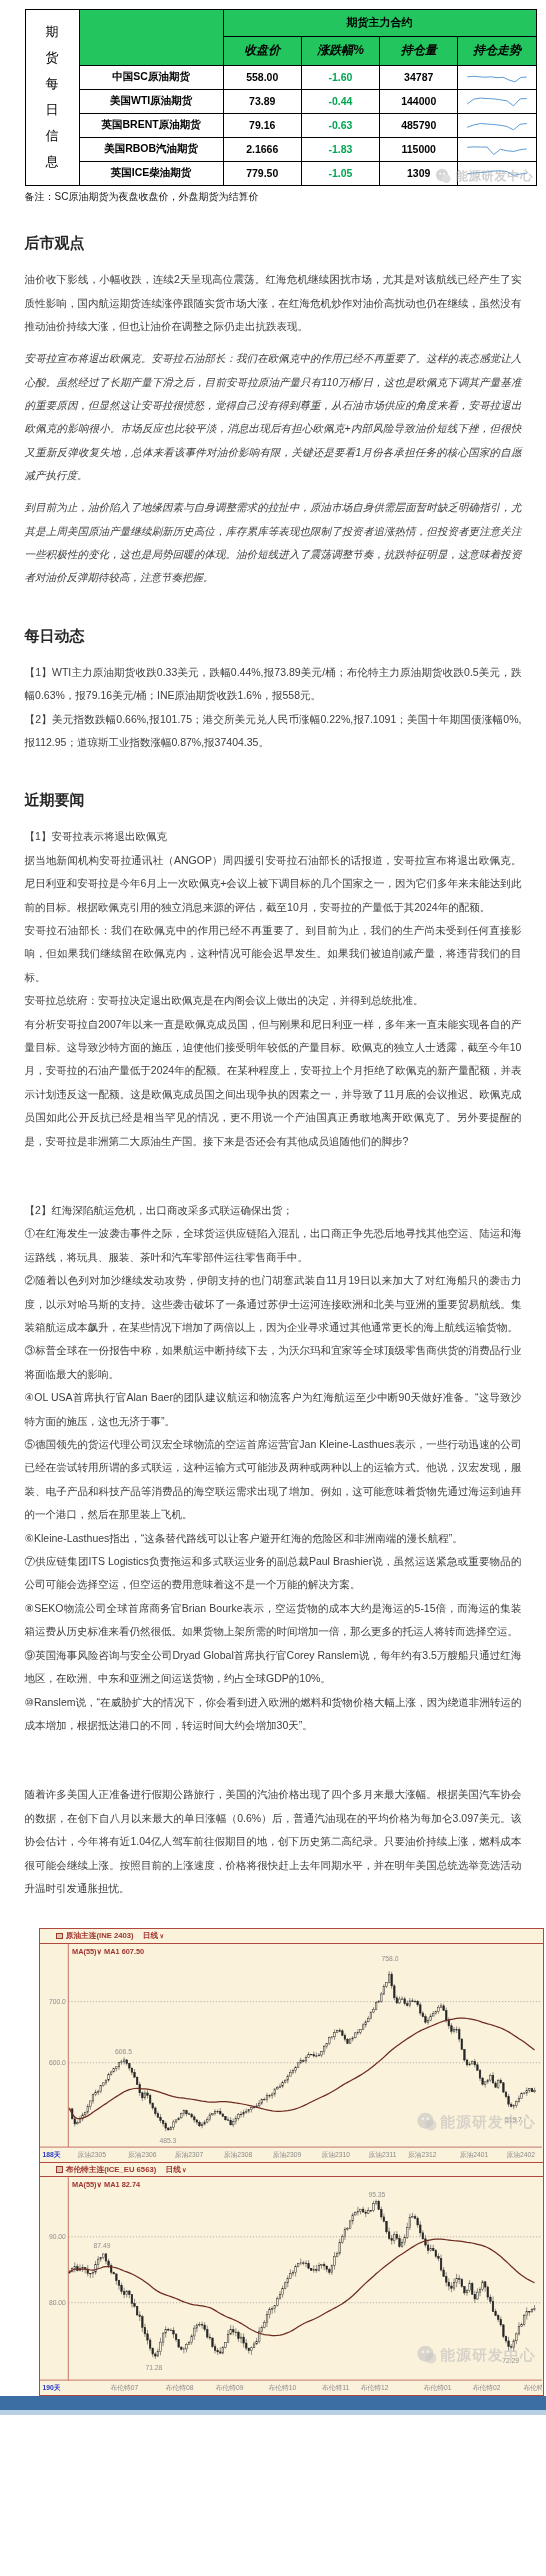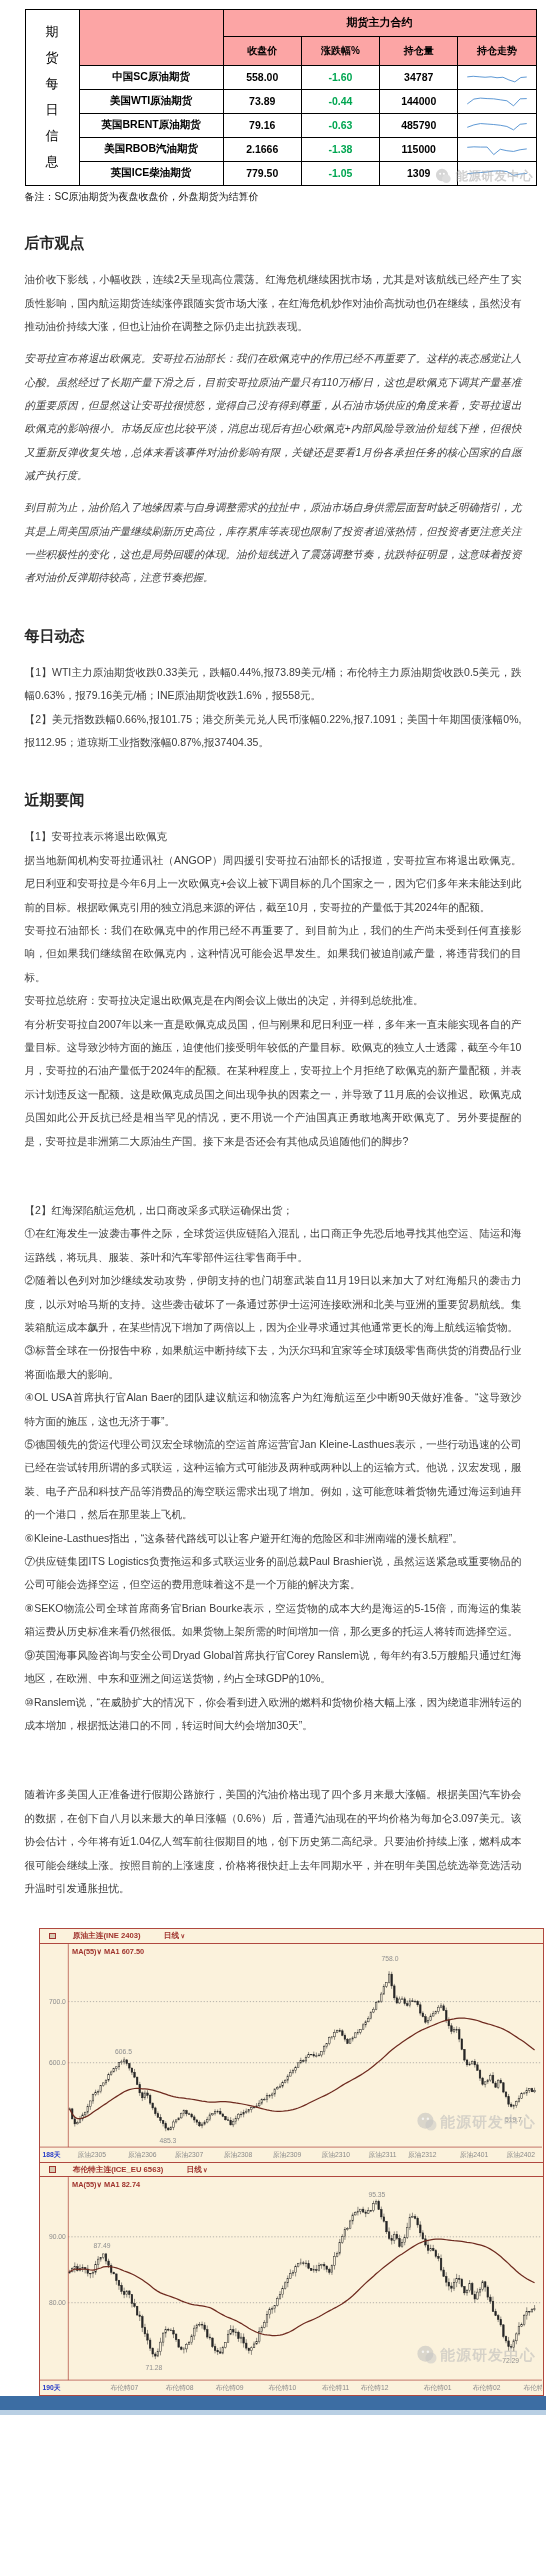--- a/index.html
+++ b/index.html
@@ -9,44 +9,44 @@
   
   .tbl-wrap{position:relative;margin-top:8.6px;width:511px;}
   table.ftable{border-collapse:collapse;width:512px;table-layout:fixed;}
   table.ftable td,table.ftable th{border:0.6px solid #000;padding:0;text-align:center;vertical-align:middle;overflow:hidden;}
   table.ftable{border:1.2px solid #000;}
   .side-cell{width:53px;background:#fff;}
   .side-inner{width:14.8px;margin:0 auto;word-break:break-all;line-height:26px;font-size:13px;color:#000;font-family:"Liberation Serif",serif;}
   .name-col{width:143px;}
   .val-col{width:80px;}
   .trend-col{width:71px;}
-  .hdr{background:#fca5a5;font-weight:bold;color:#000;}
+  .hdr{background:#22c55e;font-weight:bold;color:#000;}
   .group-hdr{height:26px;font-size:11px;}
-  .col-hdr{height:28px;font-size:10px;}
+  .col-hdr{height:28px;font-size:12px;font-style:italic;}
   .data-row td{height:23px;}
   .cname{font-weight:bold;color:#000;font-size:10.5px;}
   .cval{font-weight:bold;color:#000;font-size:10.5px;}
   .cchg{font-weight:bold;color:#00a651;font-size:10.5px;}
   svg.spark{display:block;margin:0 auto;}
   .tbl-wm{position:absolute;right:2.5px;bottom:0;display:flex;align-items:center;gap:3.1px;opacity:.55;pointer-events:none;}
   .tbl-wm .wm-text{font-size:12.3px;font-weight:bold;color:#a9a9a9;letter-spacing:0.6px;}
   .note{font-size:10px;color:#161616;margin-top:4.9px;font-weight:normal;}
 
   
   .sec-heading{font-size:15px;font-weight:bold;color:#262626;margin:27px 0 13.5px 0;line-height:23.4px;}
   .sec-heading.more-top{margin-top:34px;}
   p.para{font-size:10.5px;line-height:23.4px;margin:0;text-align:justify;color:#3c3c3c;}
   .para-group p.para + p.para{margin-top:8.6px;font-style:italic;}
   .flow p.para{margin:0;}
   .mt-gap{margin-top:26px;}
   .news-block + .news-block{margin-top:46px;}
 
   
   .charts{margin:28px 0 0 14.8px;width:503px;border:0.6px solid #b0483f;background:#fbf2dc;}
-  .chart-header{height:13.5px;display:flex;align-items:center;gap:17px;padding-left:9px;background:#fbf2dc;border-bottom:0.6px solid #b0483f;color:#a0342e;font-size:7.7px;font-weight:bold;}
+  .chart-header{height:13.5px;display:flex;align-items:center;gap:3px;padding-left:16px;background:#fbf2dc;border-bottom:0.6px solid #b0483f;color:#a0342e;font-size:7.7px;font-weight:bold;}
   .chart-bullet{width:4.3px;height:4.3px;background:#d8cbb2;border:0.6px solid #a0342e;display:inline-block;}
   .chart-period{margin-left:6.2px;cursor:default;}
   .caret{font-size:6.2px;margin-left:1.2px;}
   .chart-svg-wrap{display:block;}
   .chart-sep{border-bottom:0.6px solid #b0483f;text-align:center;}
 
   
   .footer-bar{height:13.5px;background:#3c6da3;}
   .footer-strip{height:4.9px;background:#b9cfe3;}
 </style>
@@ -100,21 +100,21 @@
         <td class="cval">485790</td>
         <td>
               <svg class="spark" width="66" height="17" viewBox="0 0 108 28">
                 <polyline points="5.0,17.0 15.9,13.0 26.8,10.8 37.7,11.6 48.6,12.4 59.4,13.6 70.3,15.6 81.2,21.2 92.1,12.0 103.0,10.8" fill="none" stroke="#4f8fd0" stroke-width="1.5"></polyline>
               </svg>
             </td>
       </tr>
       <tr class="data-row">
         <td class="cname">美国RBOB汽油期货</td>
         <td class="cval">2.1666</td>
-        <td class="cchg">-1.38</td>
+        <td class="cchg">-1.83</td>
         <td class="cval">115000</td>
         <td>
               <svg class="spark" width="66" height="17" viewBox="0 0 108 28">
                 <polyline points="5.0,10.4 15.9,9.6 26.8,10.0 37.7,10.0 48.6,22.4 59.4,13.6 70.3,16.0 81.2,17.2 92.1,14.4 103.0,13.0" fill="none" stroke="#4f8fd0" stroke-width="1.5"></polyline>
               </svg>
             </td>
       </tr>
       <tr class="data-row">
         <td class="cname">英国ICE柴油期货</td>
         <td class="cval">779.50</td>

